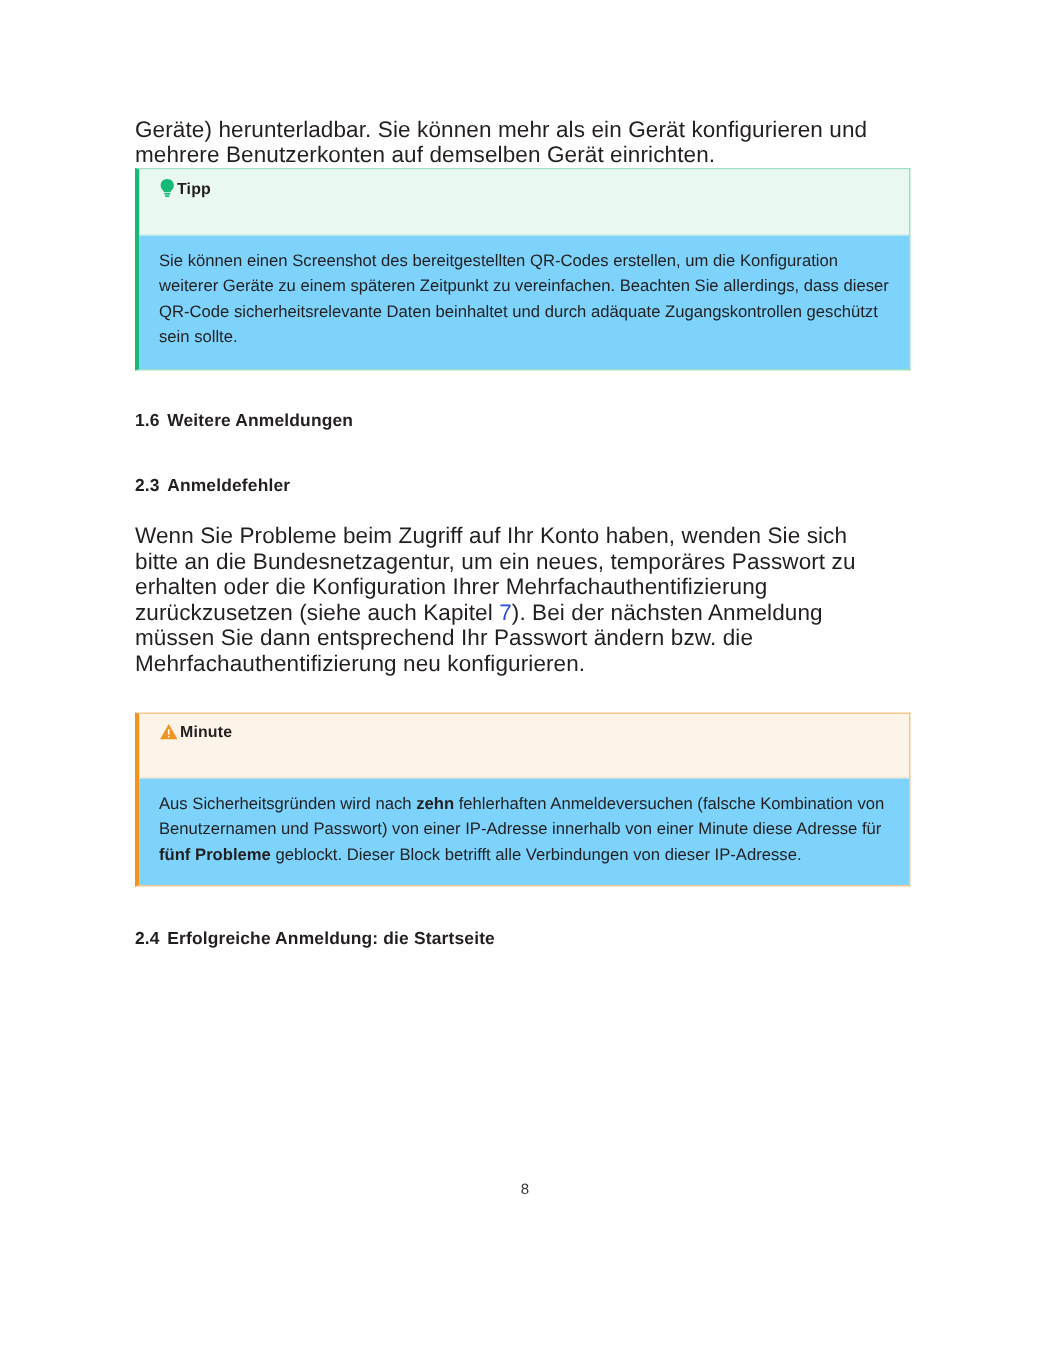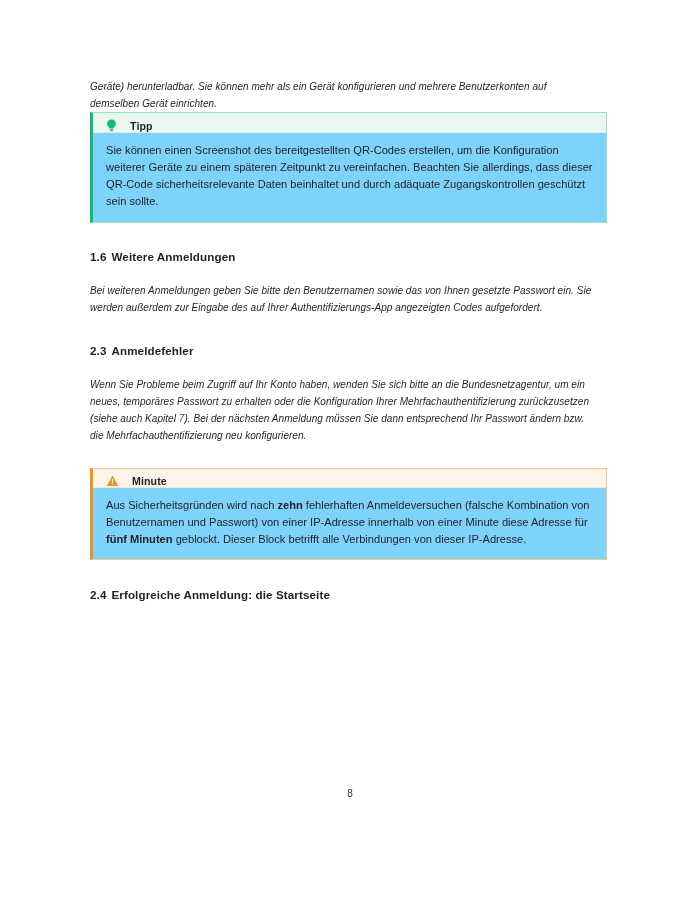--- a/index.html
+++ b/index.html
@@ -27,26 +27,25 @@
 
   .content {
     position: absolute;
     left: 90px;
     top: 78px;
     width: 507px;
   }
 
   p.body-text {
     margin: 0 0 0 0;
-    font-size: 10px;
+    font-size: 15px;
     line-height: 17.1px;
     color: #231f20;
     text-align: left;
     letter-spacing: 0.005em;
-    font-style: italic;
   }
 
   .gap-after-para   { margin-bottom: 20px; }
 
   h2.section-heading {
     margin: 0;
     font-size: 11.6px;
     line-height: 16px;
     font-weight: bold;
     color: #231f20;
@@ -62,24 +61,24 @@
     box-sizing: border-box;
     width: 517px;
     margin-left: 0;
   }
   .admon.warn {
     border: 1px solid #f5c78b;
     border-left: 3px solid #f0931f;
   }
   .admon-head {
     background: #e9f8f0;
-    padding: 6px 13px 0 13px;
+    padding: 6px 13px 24px 13px;
     display: flex;
     align-items: center;
-    gap: 13px;
+    gap: 1px;
     border-bottom: 1px solid #d9f0e5;
   }
   .admon.warn .admon-head {
     background: #fdf4e9;
     border-bottom: 1px solid #f7e6d0;
   }
   .admon-title {
     font-size: 10.6px;
     font-weight: bold;
     color: #231f20;
@@ -136,40 +135,39 @@
         <span class="admon-title">Tipp</span>
       </div>
       <div class="admon-body">
         <p>Sie können einen Screenshot des bereitgestellten QR-Codes erstellen, um die Konfiguration weiterer Geräte zu einem späteren Zeitpunkt zu vereinfachen. Beachten Sie allerdings, dass dieser QR-Code sicherheitsrelevante Daten beinhaltet und durch adäquate Zugangskontrollen geschützt sein sollte.</p>
       </div>
     </div>
 
     <h2 class="section-heading" style="margin-top:26px;">
       <span class="num">1.6</span><span>Weitere Anmeldungen</span>
     </h2>
-    <p class="body-text" style="margin-top:17px;">Bei weiteren Anmeldungen geben Sie bitte den Benutzernamen sowie das von Ihnen gesetzte Passwort ein. Sie werden außerdem zur Eingabe des auf Ihrer Authentifizierungs-App angezeigten Codes aufgefordert.</p>
 
     <h2 class="section-heading" style="margin-top:27px;">
       <span class="num">2.3</span><span>Anmeldefehler</span>
     </h2>
     <p class="body-text" style="margin-top:17px;"><span>Wenn Sie Probleme beim Zugriff auf Ihr Konto haben, wenden Sie sich bitte an die Bundesnetzagentur, um ein neues, temporäres Passwort zu erhalten oder die Konfiguration Ihrer Mehrfachauthentifizierung zurückzusetzen (siehe auch Kapitel </span><a class="xref" href="#">7</a><span>). Bei der nächsten Anmeldung müssen Sie dann entsprechend Ihr Passwort ändern bzw. die Mehrfachauthentifizierung neu konfigurieren.</span></p>
 
     <div class="admon warn" style="margin-top:24px;">
       <div class="admon-head">
         <span>
           <svg class="icon-svg" width="13" height="12" viewBox="0 0 13 12" aria-hidden="true">
             <path d="M6.5 0.6 12.3 10.9H0.7z" fill="#f0931f"></path>
             <rect x="5.95" y="4.0" width="1.1" height="3.9" rx="0.5" fill="#ffffff"></rect>
             <rect x="5.95" y="8.5" width="1.1" height="1.2" rx="0.5" fill="#ffffff"></rect>
           </svg>
         </span>
         <span class="admon-title">Minute</span>
       </div>
       <div class="admon-body">
-        <p><span>Aus Sicherheitsgründen wird nach </span><strong>zehn</strong><span> fehlerhaften Anmeldeversuchen (falsche Kombination von Benutzernamen und Passwort) von einer IP-Adresse innerhalb von einer Minute diese Adresse für </span><strong>fünf Minuten</strong><span> geblockt. Dieser Block betrifft alle Verbindungen von dieser IP-Adresse.</span></p>
+        <p><span>Aus Sicherheitsgründen wird nach </span><strong>zehn</strong><span> fehlerhaften Anmeldeversuchen (falsche Kombination von Benutzernamen und Passwort) von einer IP-Adresse innerhalb von einer Minute diese Adresse für </span><strong>fünf Probleme</strong><span> geblockt. Dieser Block betrifft alle Verbindungen von dieser IP-Adresse.</span></p>
       </div>
     </div>
 
     <h2 class="section-heading" style="margin-top:27px;">
       <span class="num">2.4</span><span>Erfolgreiche Anmeldung: die Startseite</span>
     </h2>
 
   </div>
 
   <div class="page-number">8</div>

